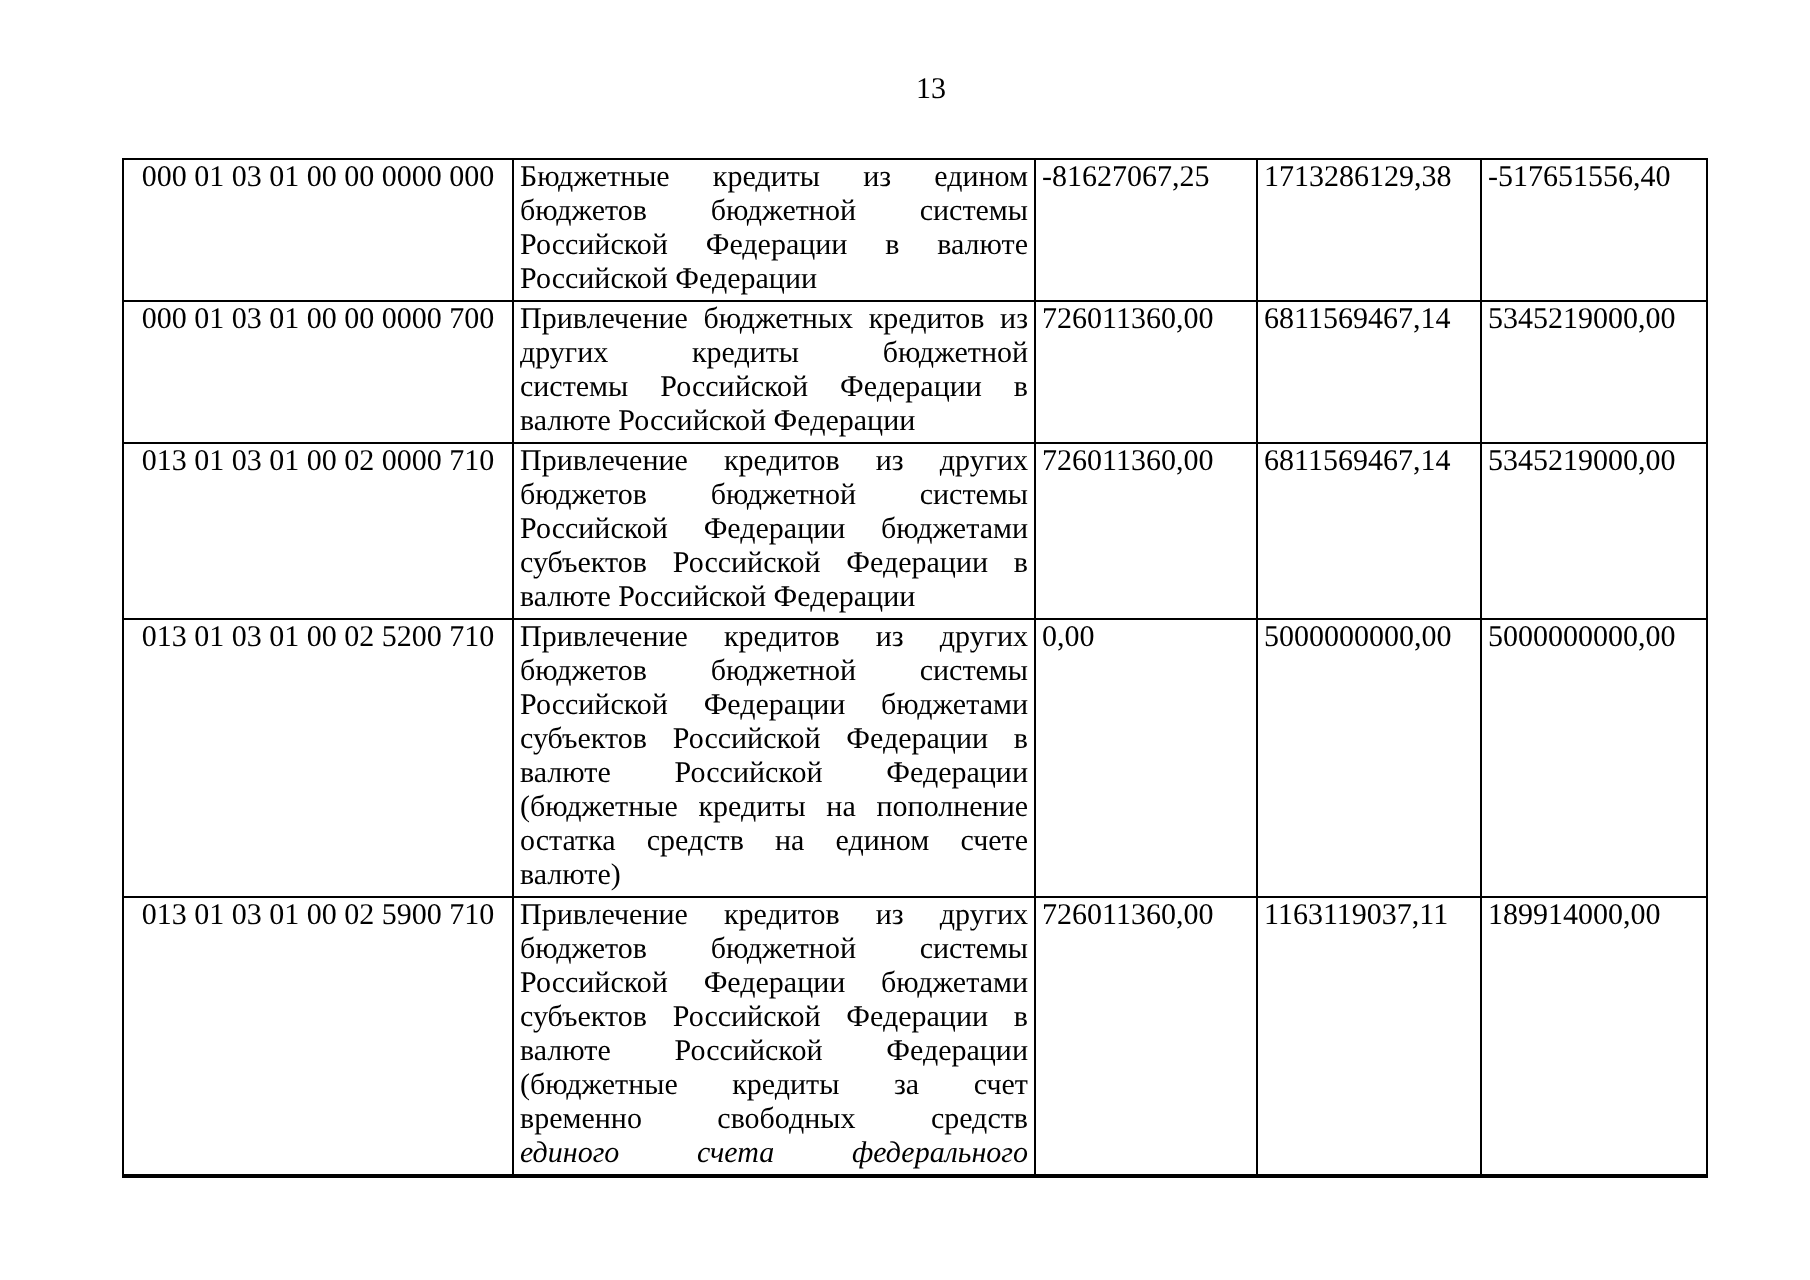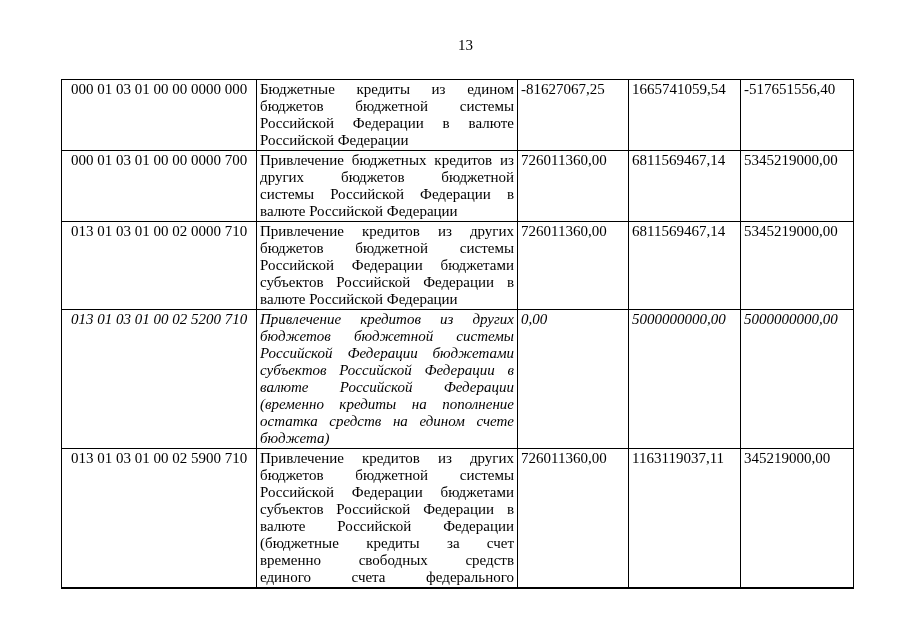--- a/index.html
+++ b/index.html
@@ -38,21 +38,21 @@
     border: 1px solid #000000;
     vertical-align: top;
     font-size: 15px;
     line-height: 17px;
     padding: 1px 3px;
     overflow: hidden;
   }
   tr.budget-row:nth-child(1) { height: 71px; }
   tr.budget-row:nth-child(2) { height: 70px; }
   tr.budget-row:nth-child(3) { height: 86px; }
-  tr.budget-row:nth-child(4) { height: 139px; font-style: italic; }
+  tr.budget-row:nth-child(4) { height: 139px; }
   tr.budget-row:nth-child(5) { height: 134px; }
   td.cell-code {
     text-align: center;
     white-space: nowrap;
     padding-top: 2px;
   }
   td.cell-desc {
     padding: 1px 4px 1px 4px;
   }
   .desc-line {
@@ -60,20 +60,21 @@
     text-align-last: justify;
   }
   .desc-line-last {
     text-align: center;
     text-align-last: left;
   }
   
   tr.budget-row:last-child .desc-line-last {
     text-align: justify;
     text-align-last: justify;
+    font-style: italic;
   }
   td.cell-num {
     text-align: left;
     white-space: nowrap;
     padding: 2px 2px 1px 2px;
   }
 </style>
 </head>
 <body>
 
@@ -90,29 +91,29 @@
   <tbody id="table-body">
   <tr class="budget-row">
     <td class="cell-code">000 01 03 01 00 00 0000 000</td>
     <td class="cell-desc">
           <div class="desc-line">Бюджетные кредиты из едином</div>
           <div class="desc-line">бюджетов бюджетной системы</div>
           <div class="desc-line">Российской Федерации в валюте</div>
           <div class="desc-line desc-line-last">Российской Федерации</div>
         </td>
     <td class="cell-num">-81627067,25</td>
-    <td class="cell-num">1665741059,54</td>
+    <td class="cell-num">1713286129,38</td>
     <td class="cell-num">-517651556,40</td>
   </tr>
 
   <tr class="budget-row">
     <td class="cell-code">000 01 03 01 00 00 0000 700</td>
     <td class="cell-desc">
           <div class="desc-line">Привлечение бюджетных кредитов из</div>
-          <div class="desc-line">других бюджетов бюджетной</div>
+          <div class="desc-line">других кредиты бюджетной</div>
           <div class="desc-line">системы Российской Федерации в</div>
           <div class="desc-line desc-line-last">валюте Российской Федерации</div>
         </td>
     <td class="cell-num">726011360,00</td>
     <td class="cell-num">6811569467,14</td>
     <td class="cell-num">5345219000,00</td>
   </tr>
 
   <tr class="budget-row">
     <td class="cell-code">013 01 03 01 00 02 0000 710</td>
@@ -129,39 +130,39 @@
   </tr>
 
   <tr class="budget-row">
     <td class="cell-code">013 01 03 01 00 02 5200 710</td>
     <td class="cell-desc">
           <div class="desc-line">Привлечение кредитов из других</div>
           <div class="desc-line">бюджетов бюджетной системы</div>
           <div class="desc-line">Российской Федерации бюджетами</div>
           <div class="desc-line">субъектов Российской Федерации в</div>
           <div class="desc-line">валюте Российской Федерации</div>
-          <div class="desc-line">(временно кредиты на пополнение</div>
+          <div class="desc-line">(бюджетные кредиты на пополнение</div>
           <div class="desc-line">остатка средств на едином счете</div>
-          <div class="desc-line desc-line-last">бюджета)</div>
+          <div class="desc-line desc-line-last">валюте)</div>
         </td>
     <td class="cell-num">0,00</td>
     <td class="cell-num">5000000000,00</td>
     <td class="cell-num">5000000000,00</td>
   </tr>
 
   <tr class="budget-row">
     <td class="cell-code">013 01 03 01 00 02 5900 710</td>
     <td class="cell-desc">
           <div class="desc-line">Привлечение кредитов из других</div>
           <div class="desc-line">бюджетов бюджетной системы</div>
           <div class="desc-line">Российской Федерации бюджетами</div>
           <div class="desc-line">субъектов Российской Федерации в</div>
           <div class="desc-line">валюте Российской Федерации</div>
           <div class="desc-line">(бюджетные кредиты за счет</div>
           <div class="desc-line">временно свободных средств</div>
           <div class="desc-line desc-line-last">единого счета федерального</div>
         </td>
     <td class="cell-num">726011360,00</td>
     <td class="cell-num">1163119037,11</td>
-    <td class="cell-num">345219000,00</td>
+    <td class="cell-num">189914000,00</td>
   </tr>
 </tbody>
 </table>
 
 </body></html>

